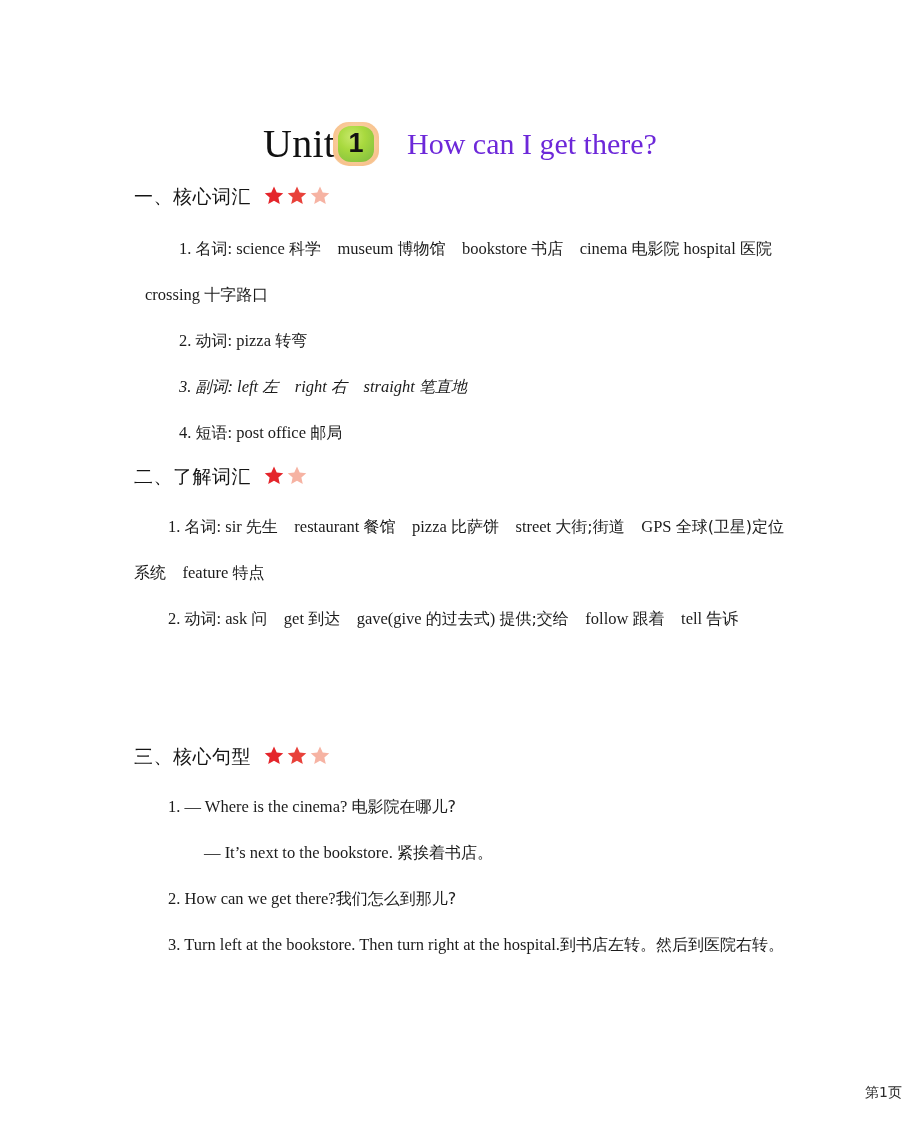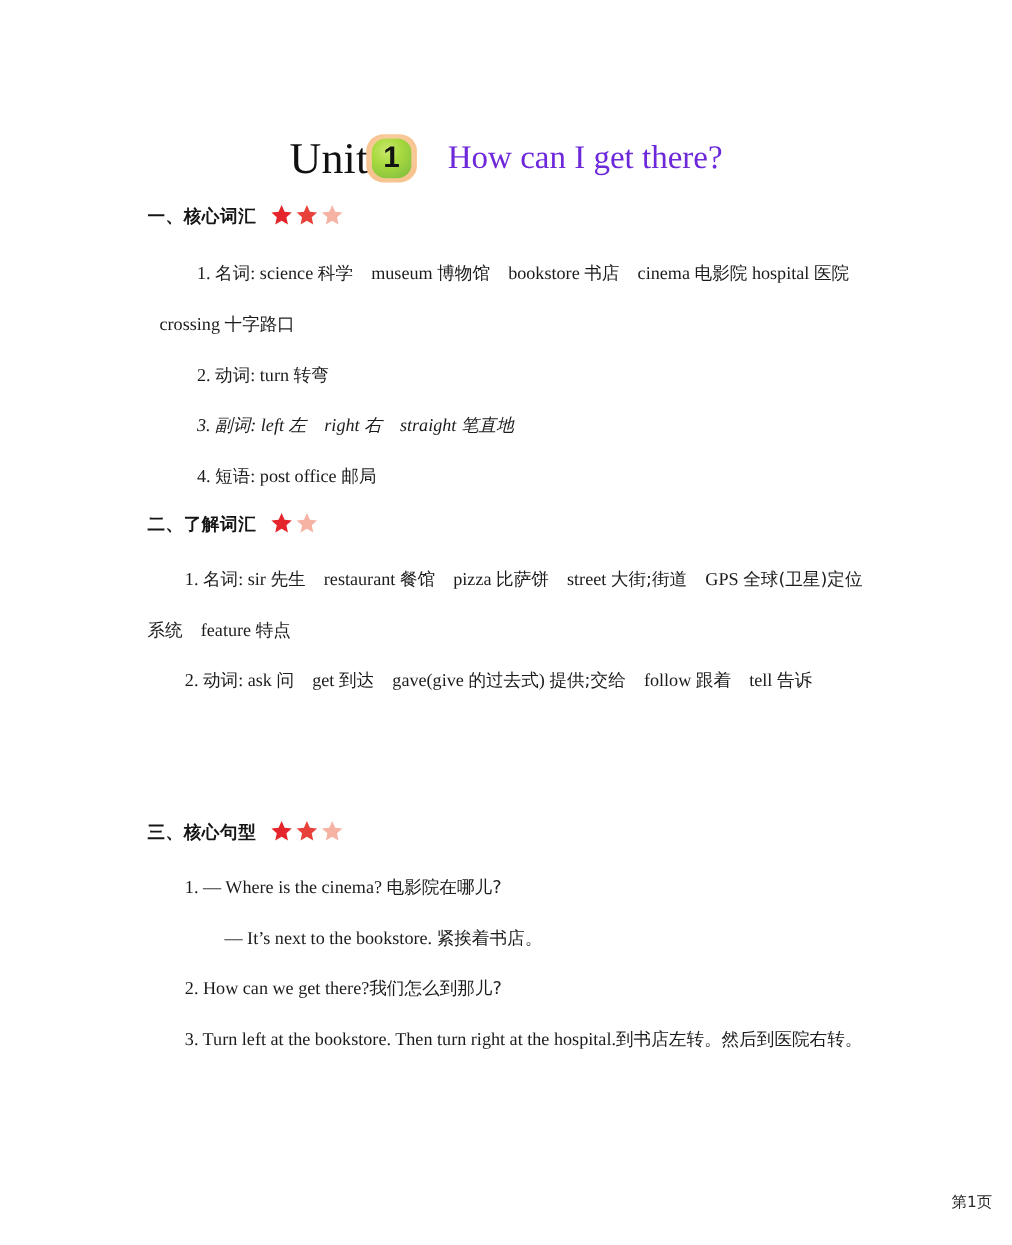--- a/index.html
+++ b/index.html
@@ -86,22 +86,22 @@
 
   
   .section-head {
     position: absolute;
     left: 134px;
     white-space: nowrap;
     line-height: 1;
   }
   .section-head .sec-label {
     font-family: "DejaVu Sans", "Liberation Sans", sans-serif;
-    font-weight: bold;
-    font-size: 16px;
+    font-weight: normal;
+    font-size: 19px;
     color: #141414;
     letter-spacing: 0.5px;
     vertical-align: middle;
   }
   .stars {
     display: inline-block;
     vertical-align: middle;
     margin-left: 12px;
     position: relative;
     top: -1px;
@@ -157,21 +157,21 @@
   <div id="sections-root">
       <div class="section-head" style="top: 186px;"><span class="sec-label">一、核心词汇</span><span class="stars"><span class="star"><svg viewBox="0 0 24 24" width="22" height="21" aria-hidden="true">
               <path fill="#e4252b" d="M12 1.6 L15.1 8.5 L22.6 9.3 L17.0 14.3 L18.6 21.7 L12 17.9 L5.4 21.7 L7.0 14.3 L1.4 9.3 L8.9 8.5 Z"></path>
             </svg></span><span class="star"><svg viewBox="0 0 24 24" width="22" height="21" aria-hidden="true">
               <path fill="#e8413a" d="M12 1.6 L15.1 8.5 L22.6 9.3 L17.0 14.3 L18.6 21.7 L12 17.9 L5.4 21.7 L7.0 14.3 L1.4 9.3 L8.9 8.5 Z"></path>
             </svg></span><span class="star"><svg viewBox="0 0 24 24" width="22" height="21" aria-hidden="true">
               <path fill="#f6b3a3" d="M12 1.6 L15.1 8.5 L22.6 9.3 L17.0 14.3 L18.6 21.7 L12 17.9 L5.4 21.7 L7.0 14.3 L1.4 9.3 L8.9 8.5 Z"></path>
             </svg></span></span></div>
       <div style="position: absolute; left: 11px; top: 226px; width: 776px;">
         <div class="para" style="position: relative; left: 0px; top: 0px; margin-left: 134px;"><span>1. </span><span class="cjk">名词</span><span>: science </span><span class="cjk">科学</span><span>　museum </span><span class="cjk">博物馆</span><span>　bookstore </span><span class="cjk">书店</span><span>　cinema </span><span class="cjk">电影院</span><span> hospital </span><span class="cjk">医院</span><span>　crossing </span><span class="cjk">十字路口</span></div>
-        <div class="para" style="position: relative; left: 0px; top: 0px; margin-left: 134px;"><span>2. </span><span class="cjk">动词</span><span>: turn </span><span class="cjk">转弯</span></div>
+        <div class="para" style="position: relative; left: 0px; top: 0px; margin-left: 134px;"><span>2. </span><span class="cjk">动词</span><span>: pizza </span><span class="cjk">转弯</span></div>
         <div class="para" style="position: relative; left: 0px; top: 0px; margin-left: 134px; font-style: italic;"><span>3. </span><span class="cjk">副词</span><span>: left </span><span class="cjk">左</span><span>　right </span><span class="cjk">右</span><span>　straight </span><span class="cjk">笔直地</span></div>
         <div class="para" style="position: relative; left: 0px; top: 0px; margin-left: 134px;"><span>4. </span><span class="cjk">短语</span><span>: post office </span><span class="cjk">邮局</span></div>
       </div>
       <div class="section-head" style="top: 466px;"><span class="sec-label">二、了解词汇</span><span class="stars"><span class="star"><svg viewBox="0 0 24 24" width="22" height="21" aria-hidden="true">
               <path fill="#e4252b" d="M12 1.6 L15.1 8.5 L22.6 9.3 L17.0 14.3 L18.6 21.7 L12 17.9 L5.4 21.7 L7.0 14.3 L1.4 9.3 L8.9 8.5 Z"></path>
             </svg></span><span class="star"><svg viewBox="0 0 24 24" width="22" height="21" aria-hidden="true">
               <path fill="#f6b3a3" d="M12 1.6 L15.1 8.5 L22.6 9.3 L17.0 14.3 L18.6 21.7 L12 17.9 L5.4 21.7 L7.0 14.3 L1.4 9.3 L8.9 8.5 Z"></path>
             </svg></span></span></div>
       <div style="position: absolute; left: 0px; top: 504px; width: 771px;">
         <div class="para" style="position: relative; left: 0px; top: 0px; margin-left: 134px;"><span>1. </span><span class="cjk">名词</span><span>: sir </span><span class="cjk">先生</span><span>　restaurant </span><span class="cjk">餐馆</span><span>　pizza </span><span class="cjk">比萨饼</span><span>　street </span><span class="cjk">大街;街道</span><span>　GPS </span><span class="cjk">全球(卫星)定位系统</span><span>　feature </span><span class="cjk">特点</span></div>

